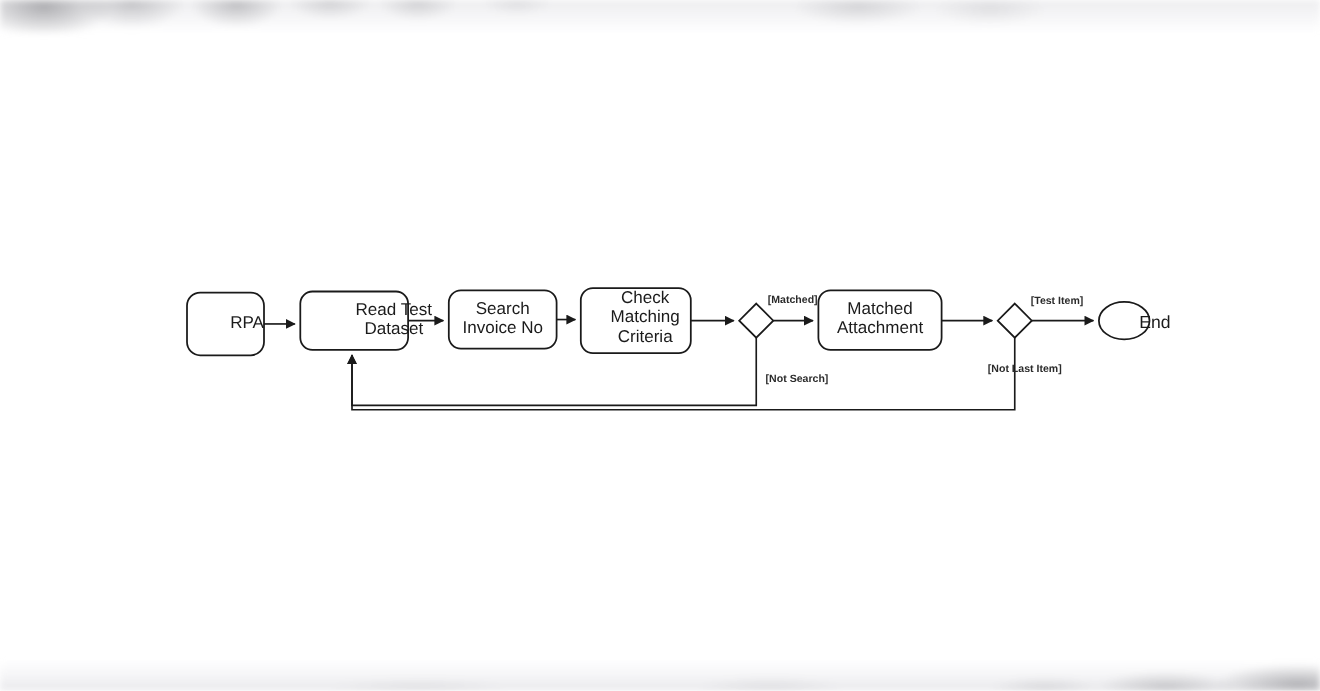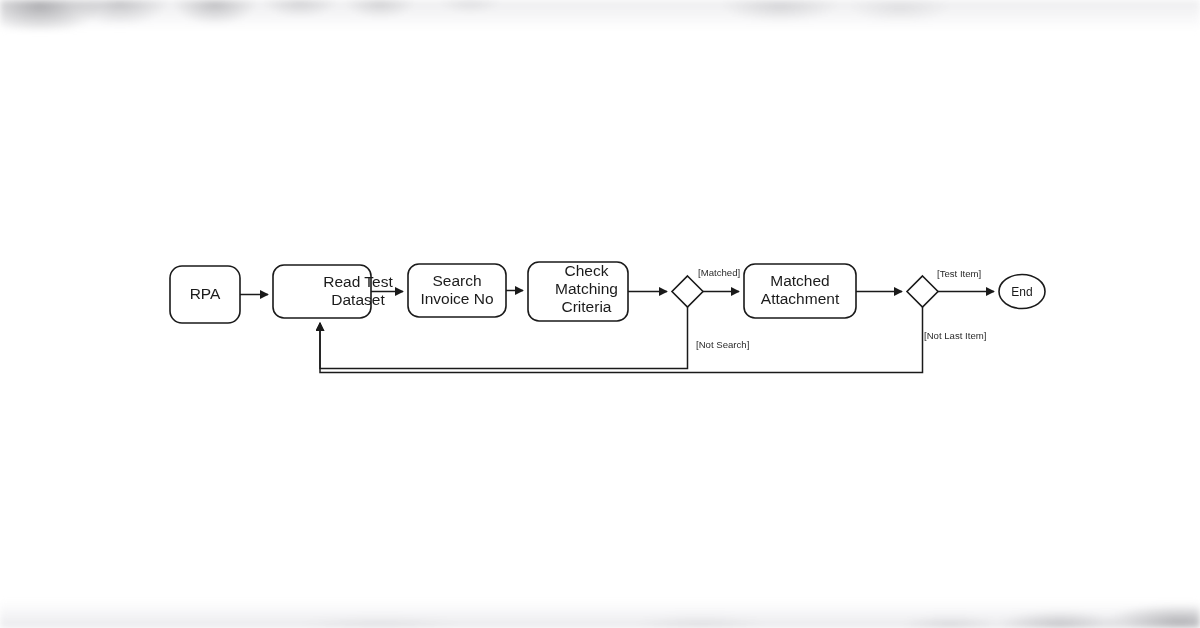--- a/index.html
+++ b/index.html
@@ -60,27 +60,28 @@
   }
   .node-label {
     position: absolute;
     text-align: center;
     color: #1b1b1b;
     line-height: 1.17;
     pointer-events: none;
     white-space: pre-line;
   }
   .proc-label { font-size: 15.5px; }
-  .end-label  { font-size: 12px; }
+  .end-label  { font-size: 16px; margin-left: 28px; }
   .edge-label {
     position: absolute;
     font-size: 9.6px;
     color: #2b2b2b;
     white-space: nowrap;
     pointer-events: none;
+    font-weight: bold;
   }
 </style>
 </head>
 <body>
 
 <div id="canvas">
 
   <div class="bg-strip" id="bg-top"></div>
   <div class="bg-strip" id="bg-bottom"></div>
 
@@ -138,21 +139,21 @@
       <path d="M 856 291.5 L 902 291.5" marker-end="url(#arrow)"></path>
 
       <path d="M 938 291.5 L 994 291.5" marker-end="url(#arrow)"></path>
 
       <path d="M 687.5 307 L 687.5 368.5 L 320 368.5 L 320 323" marker-end="url(#arrow)"></path>
 
       <path d="M 922.5 307 L 922.5 372.5 L 320 372.5 L 320 323" marker-end="url(#arrow)"></path>
     </g>
   </svg>
 
-  <div class="node-label proc-label" style="left:170px; top:285px; width:70px;">RPA</div>
+  <div class="node-label proc-label" style="left:170px; top:285px; width:70px;text-align:right;">RPA</div>
 
   <div class="node-label proc-label" style="left:273px; top:273px; width:88px;padding-left:41px;">Read Test
 Dataset</div>
 
   <div class="node-label proc-label" style="left:408px; top:272px; width:98px;">Search
 Invoice No</div>
 
   <div class="node-label proc-label" style="left:528px; top:262px; width:77px;margin-left:20px;">Check
 Matching
 Criteria</div>
@@ -161,15 +162,15 @@
 Attachment</div>
 
   <div class="node-label end-label" style="left:999px; top:285px; width:46px;">End</div>
 
   <div class="edge-label" style="left:698px; top:267px;">[Matched]</div>
 
   <div class="edge-label" style="left:696px; top:339px;">[Not Search]</div>
 
   <div class="edge-label" style="left:937px; top:268px;">[Test Item]</div>
 
-  <div class="edge-label" style="left:924px; top:330px;">[Not Last Item]</div>
+  <div class="edge-label" style="left:898px; top:330px;">[Not Last Item]</div>
 
 </div>
 
 </body></html>

